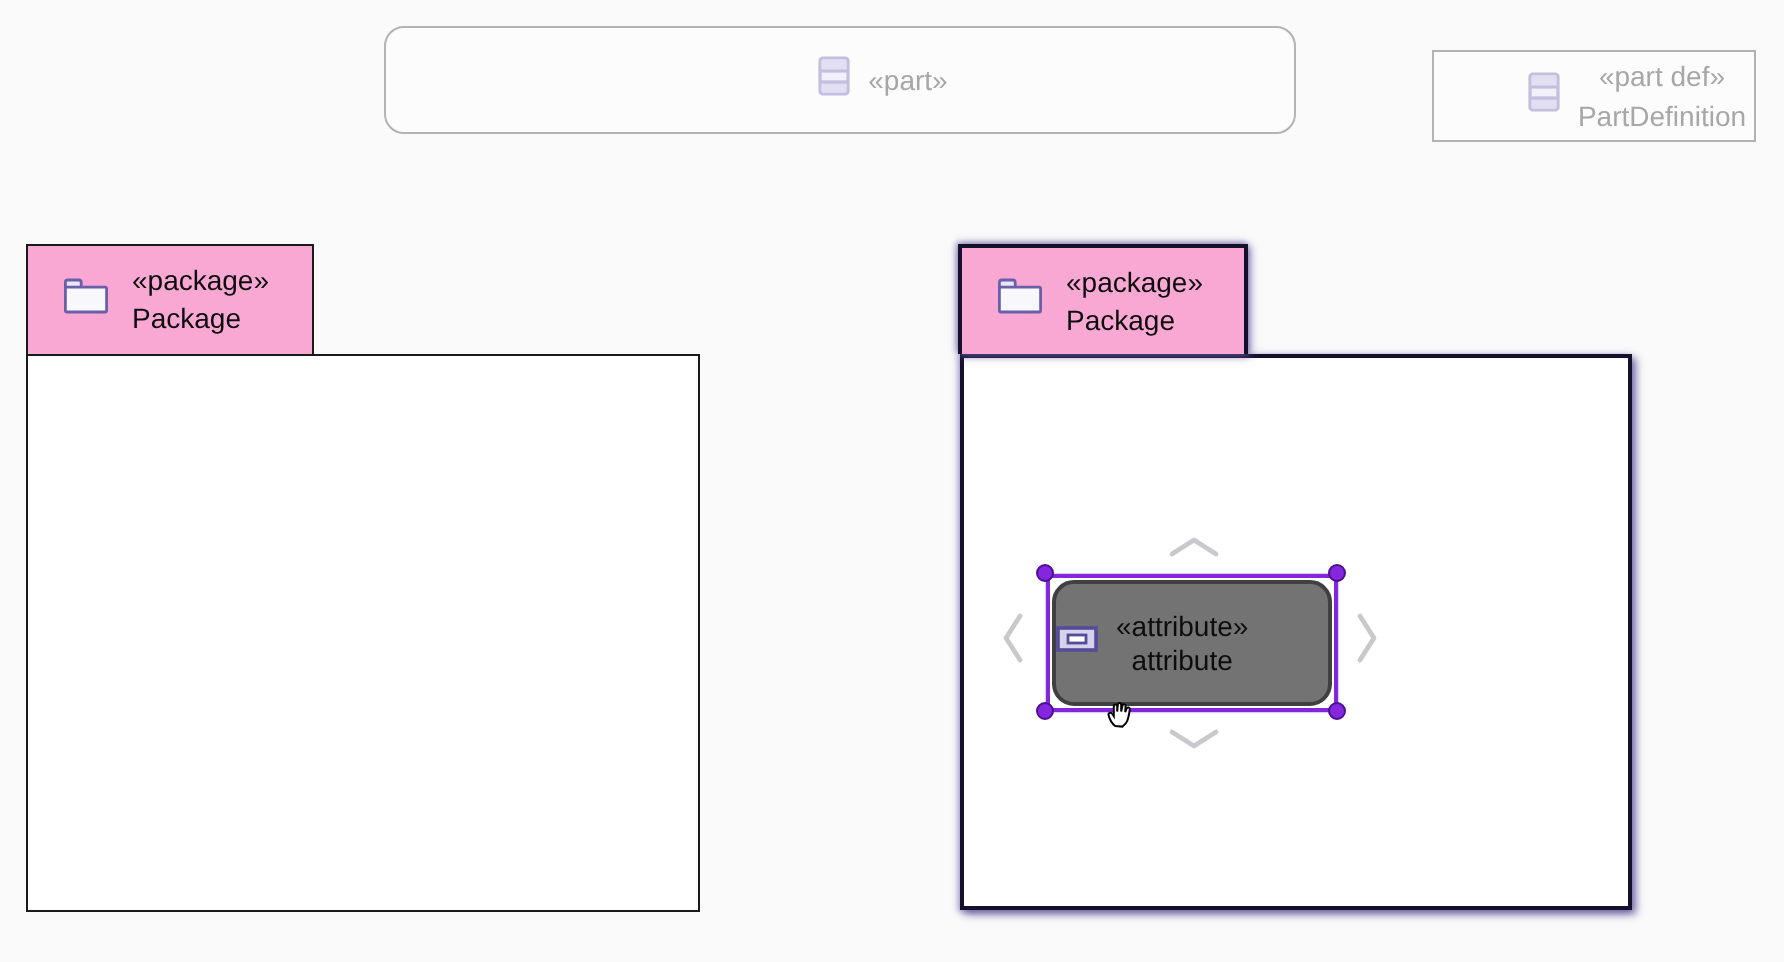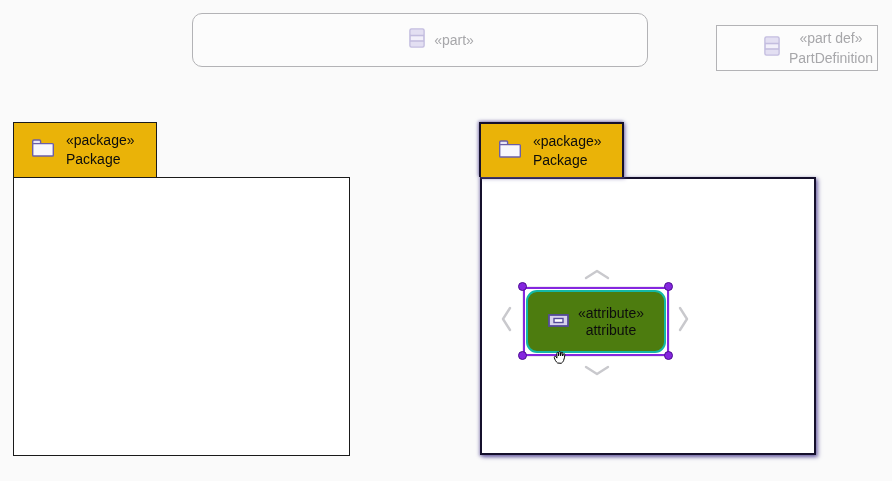--- a/index.html
+++ b/index.html
@@ -30,21 +30,21 @@
     left: 192px; top: 13px; width: 456px; height: 54px;
     border-radius: 10px;
   }
   .ghost-partdef {
     left: 716px; top: 12px; width: 162px; height: 46px; margin-top: 13px;
   }
   .node-text { text-align: center; font-size: 14px; line-height: 20px; }
 
   
   .pkg-tab {
-    position: absolute; background: #eab308;
+    position: absolute; background: #f9a8d4;
     display: flex; align-items: center; gap: 11px;
     padding-left: 17px;
     z-index: 2;
   }
   .pkg-body { position: absolute; background: #ffffff; z-index: 1; }
 
   .pkg-left-tab  { left: 13px;  top: 122px; width: 144px; height: 55px;
                    border: 1px solid #1a1a1a; border-bottom: none; }
   .pkg-left-body { left: 13px;  top: 177px; width: 337px; height: 279px;
                    border: 1px solid #1a1a1a; }
@@ -60,22 +60,22 @@
 
   
   .selection-rect {
     position: absolute; left: 523px; top: 287px; width: 146px; height: 69px;
     border: 2px solid #8526df;
     box-shadow: 0 0 1px rgba(70,10,130,0.6);
     z-index: 3;
   }
   .attr-node {
     position: absolute; left: 526px; top: 290px; width: 140px; height: 63px;
-    background: #4d7c0f; border: 2px solid #14b8a6; border-radius: 11px;
-    display: flex; align-items: center; justify-content: center; gap: 9px;
+    background: #737373; border: 2px solid #404040; border-radius: 11px;
+    display: flex; align-items: center; justify-content: flex-start; gap: 9px;
     z-index: 4;
   }
   .attr-text { text-align: center; font-size: 14px; line-height: 17px; color: #0d0d0d; }
 
   .handle {
     position: absolute; width: 9px; height: 9px; border-radius: 50%;
     background: #8526df; border: 1px solid #4d0f92;
     z-index: 6;
   }
   .handle-nw { left: 518px; top: 282px; }

